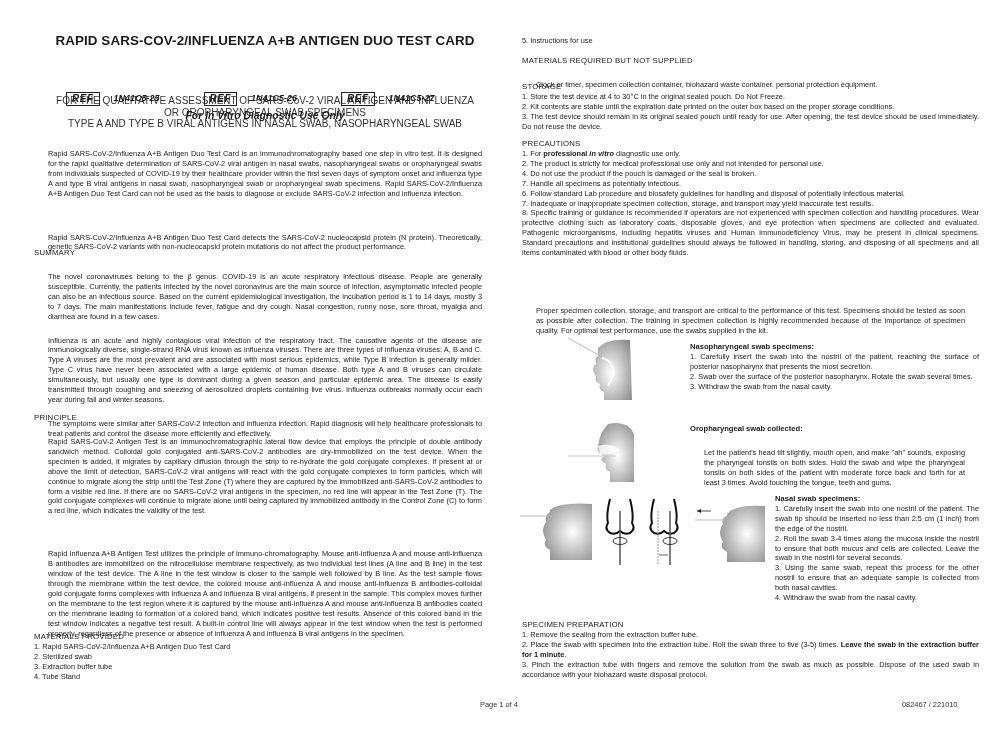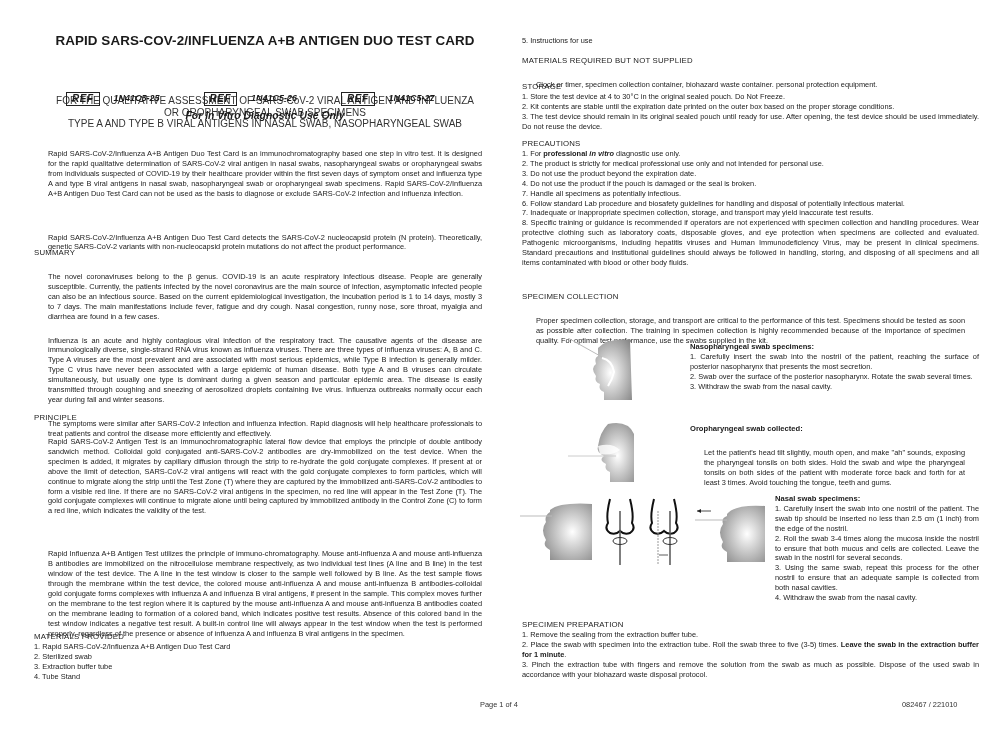--- a/index.html
+++ b/index.html
@@ -108,30 +108,28 @@
   <div class="list-item">2. Kit contents are stable until the expiration date printed on the outer box based on the proper storage conditions.</div>
   <div class="list-item">3. The test device should remain in its original sealed pouch until ready for use. After opening, the test device should be used immediately. Do not reuse the device.</div>
 </div>
 
 <div class="section" style="top:139px; left:522px; width:457px;">
   <h3>PRECAUTIONS</h3>
   <div class="list-item">
     <span>1. For </span><b>professional </b><b><i>in vitro</i></b><span> diagnostic use only.</span>
   </div>
   <div class="list-item">2. The product is strictly for medical professional use only and not intended for personal use.</div>
-  <div class="list-item">3. Do not use the product beyond the expiration date.</div>
   <div class="list-item">4. Do not use the product if the pouch is damaged or the seal is broken.</div>
   <div class="list-item">7. Handle all specimens as potentially infectious.</div>
   <div class="list-item">6. Follow standard Lab procedure and biosafety guidelines for handling and disposal of potentially infectious material.</div>
   <div class="list-item">7. Inadequate or inappropriate specimen collection, storage, and transport may yield inaccurate test results.</div>
   <div class="list-item">8. Specific training or guidance is recommended if operators are not experienced with specimen collection and handling procedures. Wear protective clothing such as laboratory coats, disposable gloves, and eye protection when specimens are collected and evaluated. Pathogenic microorganisms, including hepatitis viruses and Human Immunodeficiency Virus, may be present in clinical specimens. Standard precautions and institutional guidelines should always be followed in handling, storing, and disposing of all specimens and all items contaminated with blood or other body fluids.</div>
 </div>
 
 <div class="section" style="top:292px; left:522px; width:457px;">
-  <h3>SPECIMEN COLLECTION</h3>
   <p>Proper specimen collection, storage, and transport are critical to the performance of this test. Specimens should be tested as soon as possible after collection. The training in specimen collection is highly recommended because of the importance of specimen quality. For optimal test performance, use the swabs supplied in the kit.</p>
 </div>
 
 <svg class="illus" style="left:568px; top:338px;" width="80" height="66" viewBox="0 0 80 66">
   <defs>
     <radialGradient id="g1" cx="0.45" cy="0.55" r="0.7">
       <stop offset="0" stop-color="#ffffff"></stop>
       <stop offset="1" stop-color="#8a8a8a"></stop>
     </radialGradient>
   </defs>

